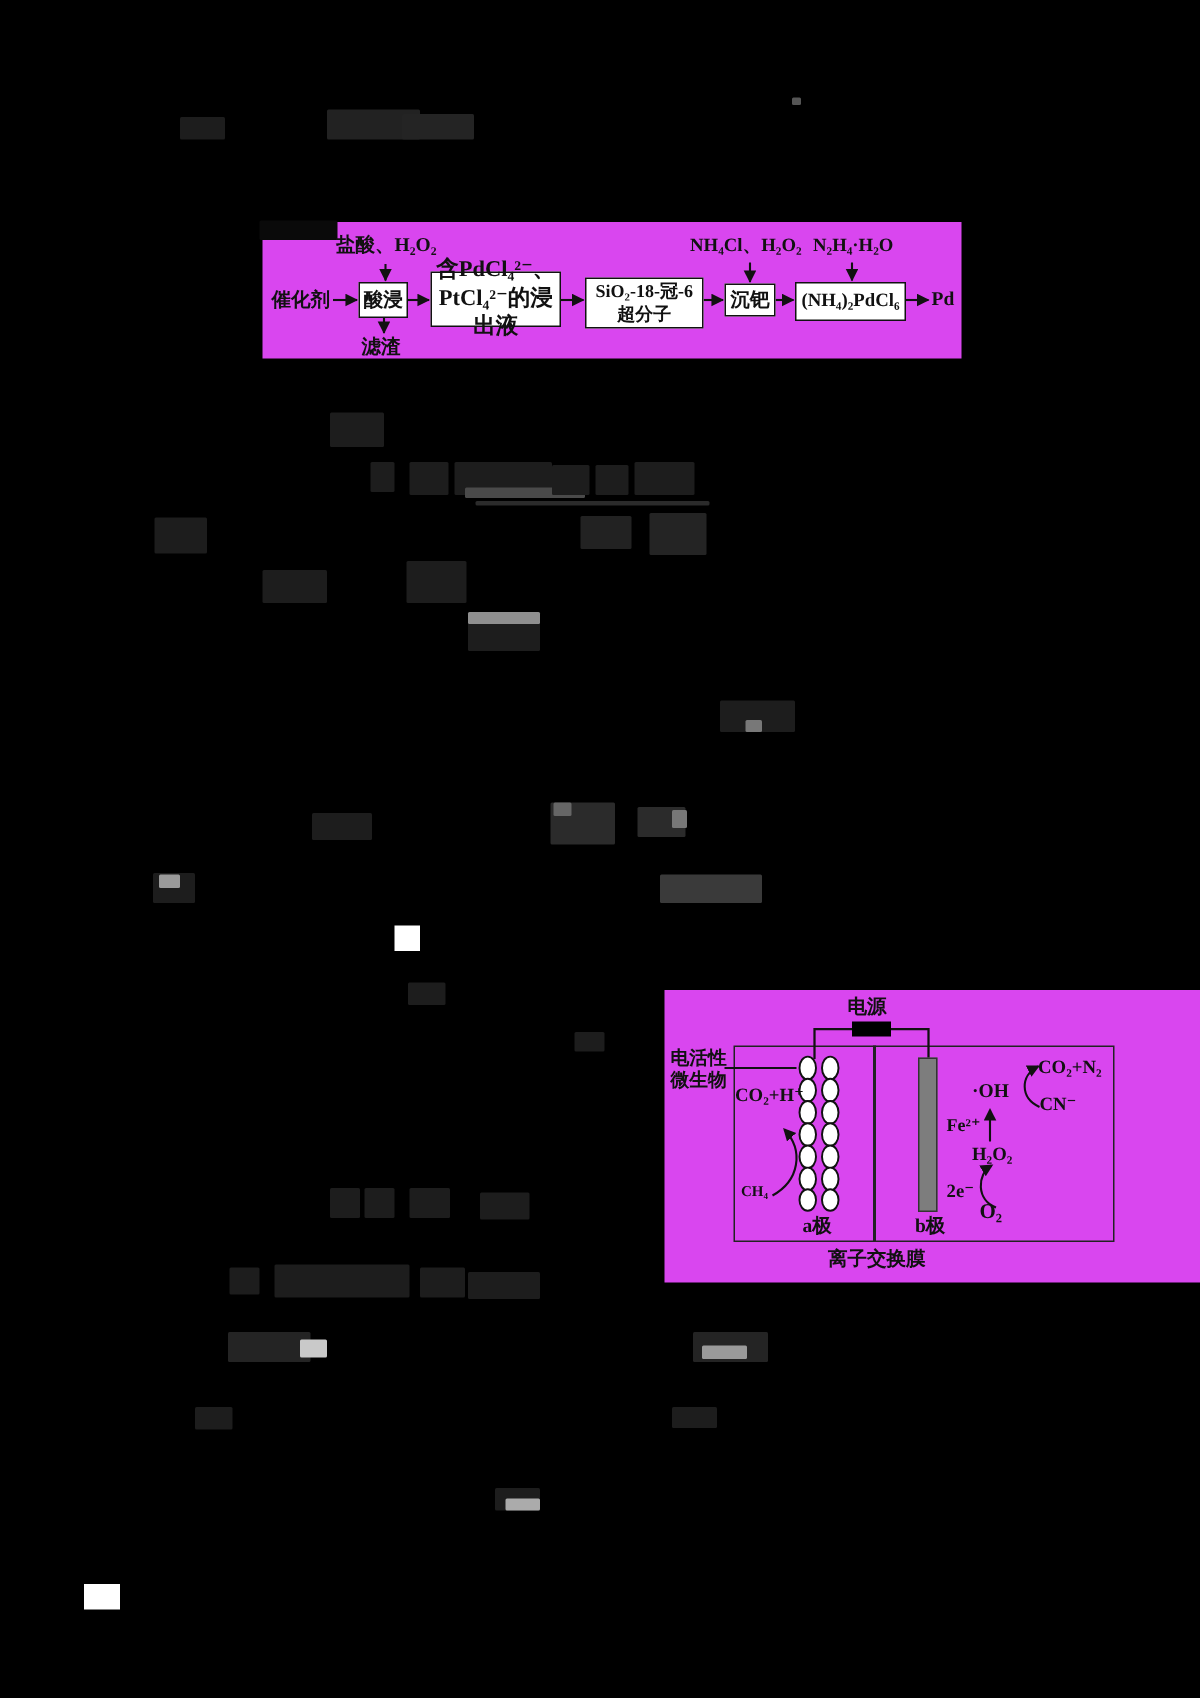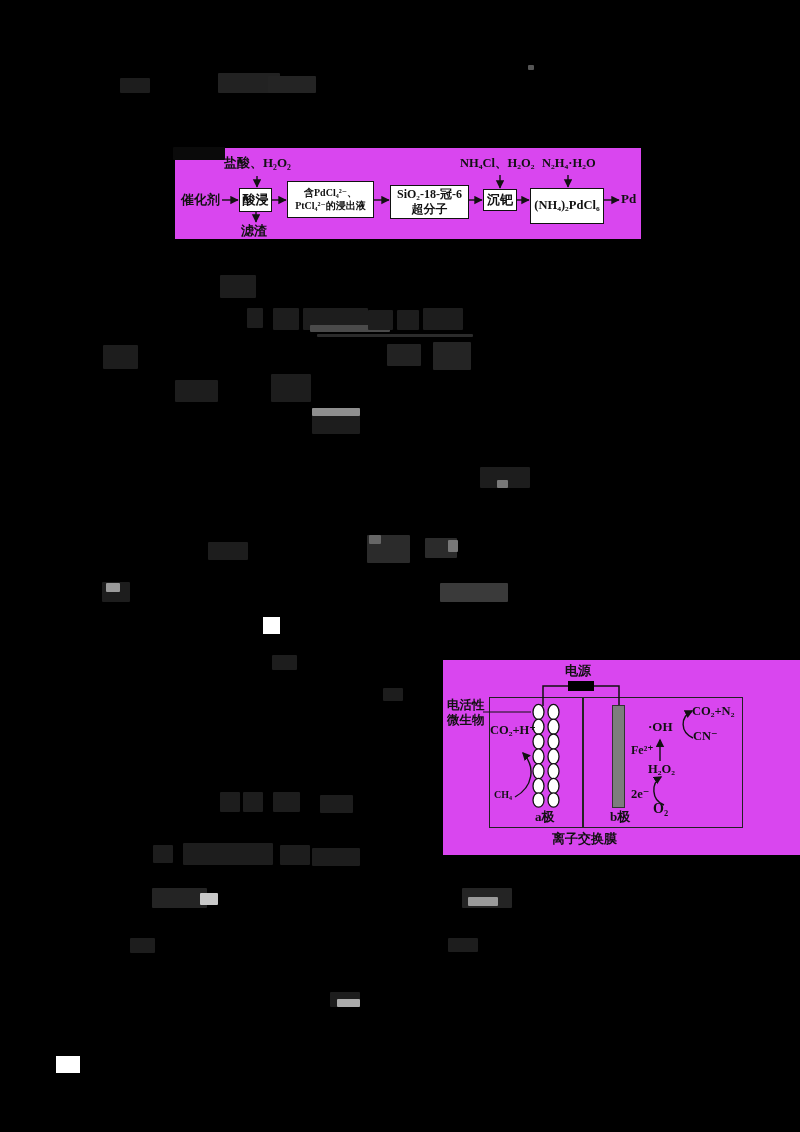--- a/index.html
+++ b/index.html
@@ -4,21 +4,21 @@
 <style>
   html,body{margin:0;padding:0;}
   body{
     width:800px;height:1132px;position:relative;overflow:hidden;
     background:#000;
     font-family:"Liberation Serif","DejaVu Serif",serif;
   }
   .panel{position:absolute;background:#d946ef;color:#111;}
   .abs{position:absolute;white-space:nowrap;}
   .lbl{font-size:13px;font-weight:600;color:#111;line-height:1.1;}
-  .lbl-sm{font-size:10px;font-weight:600;color:#111;line-height:1.25;}
+  .lbl-sm{font-size:15px;font-weight:600;color:#111;line-height:1.25;}
   .node{
     position:absolute;border:1.5px solid #111;background:#fff;
     display:flex;align-items:center;justify-content:center;flex-direction:column;
     box-sizing:border-box;text-align:center;
   }
   .smudge{position:absolute;background:#1d1d1d;filter:blur(.4px);border-radius:1px;}
   .chip{position:absolute;border-radius:1px;}
   .whiteblock{position:absolute;background:#fff;}
   svg{position:absolute;left:0;top:0;overflow:visible;}
   .electrode-gray{position:absolute;background:#7d7d7d;border:1px solid #333;box-sizing:border-box;}
@@ -71,21 +71,21 @@
   </div>
 
   <div class="abs lbl" style="left:285px;top:9px;font-size:12.5px;text-align:right;">NH₄Cl、H₂O₂</div>
 
   <div class="node lbl" style="left:308px;top:41px;width:34px;height:22px;">
     <span>沉钯</span>
   </div>
 
   <div class="abs lbl" style="left:367px;top:9px;font-size:12.5px;">N₂H₄·H₂O</div>
 
-  <div class="node lbl" style="left:355px;top:40px;width:74px;height:36px;font-size:12.5px;">
+  <div class="node lbl" style="left:355px;top:40px;width:74px;height:26px;font-size:12.5px;">
     <span>(NH₄)₂PdCl₆</span>
   </div>
 
   <div class="abs lbl" style="left:446px;top:44px;">Pd</div>
 </div>
 
 <div class="panel" style="left:443px;top:660px;width:368px;height:195px;">
 
   <div class="abs lbl" style="left:122px;top:4px;">电源</div>
   <div class="battery" style="left:125px;top:21px;width:26px;height:10px;"></div>

